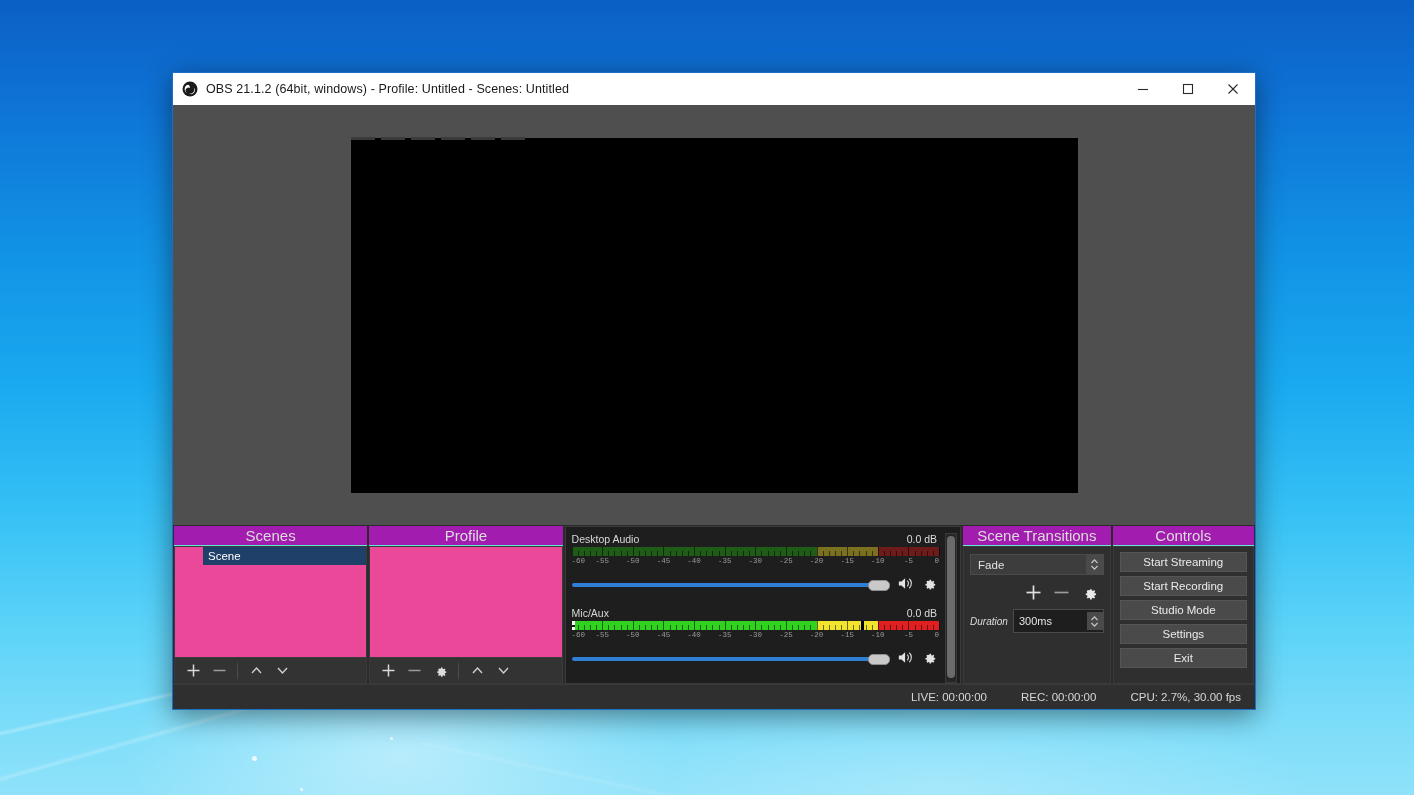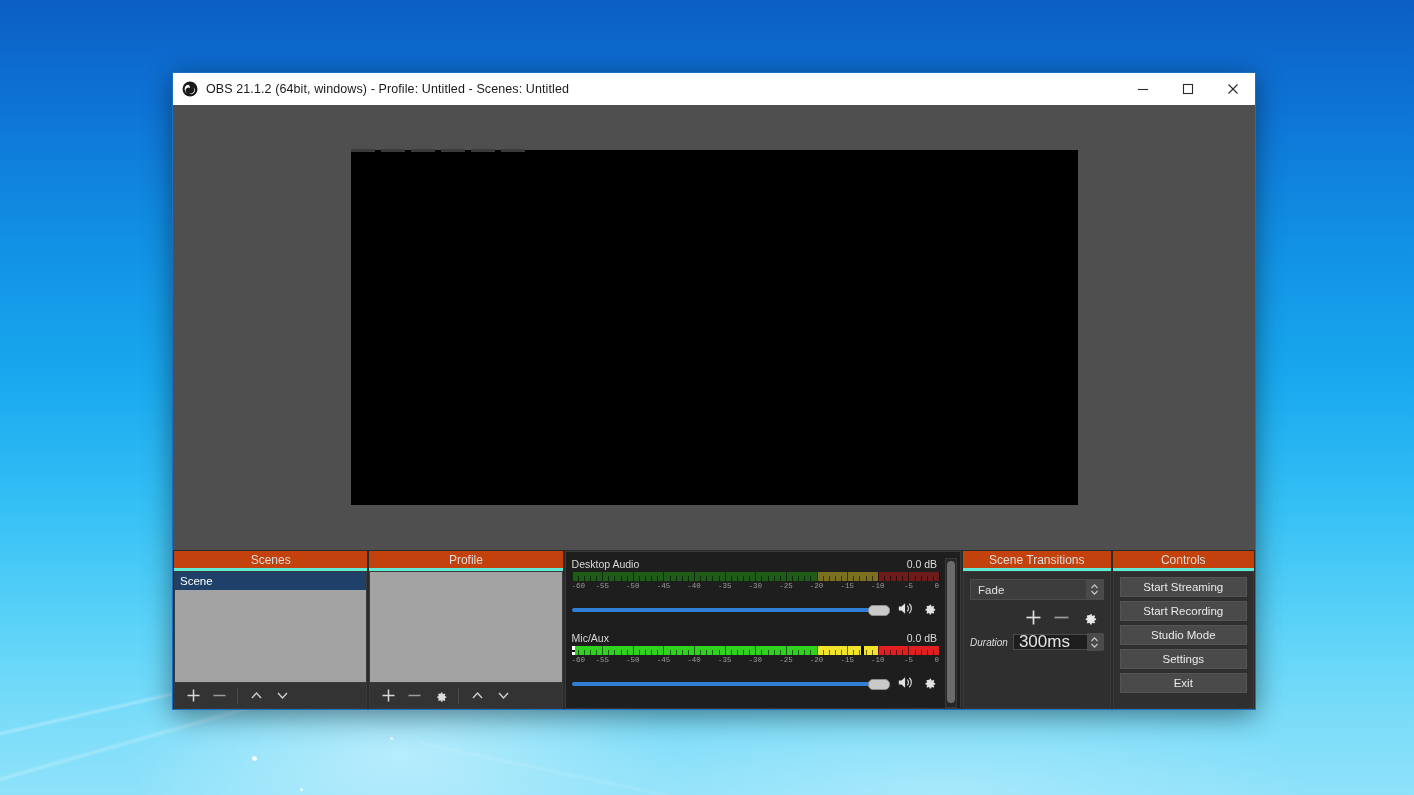--- a/index.html
+++ b/index.html
@@ -155,37 +155,38 @@
     padding: 0 1px;
     gap: 2px;
   }
   .dock {
     display: flex;
     flex-direction: column;
     min-width: 0;
   }
   .dock-title {
     height: 20px;
-    background: #c2410c;
+    background: #a21caf;
     color: #dcdcdc;
-    font-size: 12px;
+    font-size: 15px;
     display: flex;
     align-items: center;
     justify-content: center;
-    border-bottom: 3px solid #5eead4;
+    border-bottom: 1px solid #5eead4;
     flex: 0 0 auto;
     cursor: default;
   }
   .dock-body {
     flex: 1 1 auto;
-    background: #a3a3a3;
+    background: #ec4899;
     border: 1px solid #3a3a3a;
     min-height: 0;
     overflow: hidden;
     position: relative;
+    padding-left: 28px;
   }
 
   
   .list-item {
     font-size: 11.5px;
     color: #e8e8e8;
     padding: 3px 5px;
     cursor: default;
   }
   .list-item.selected {
@@ -405,26 +406,26 @@
     gap: 5px;
   }
   #duration-label {
     font-size: 10px;
     color: #dcdcdc;
     white-space: nowrap;
     font-style: italic;
   }
   .spin {
     flex: 1 1 auto;
-    height: 16px;
+    height: 24px;
     background: #1e1e1e;
     border: 1px solid #4b4b4b;
     display: flex;
     align-items: center;
-    font-size: 17px;
+    font-size: 11px;
     color: #e2e2e2;
     padding-left: 5px;
     min-width: 0;
   }
   .spin-arrows {
     margin-left: auto;
     width: 16px; height: 18px;
     background: #4a4a4a;
     display: flex; align-items: center; justify-content: center;
     flex: 0 0 auto;
@@ -879,15 +880,20 @@
           <div class="ctl-btn">Start Streaming</div>
           <div class="ctl-btn">Start Recording</div>
           <div class="ctl-btn">Studio Mode</div>
           <div class="ctl-btn">Settings</div>
           <div class="ctl-btn">Exit</div>
         </div>
       </div>
 
     </div>
 
+    <div id="statusbar">
+      <span class="status-text">LIVE: 00:00:00</span>
+      <span class="status-text">REC: 00:00:00</span>
+      <span class="status-text">CPU: 2.7%, 30.00 fps</span>
+    </div>
 
   </div>
 </div>
 
 </body></html>

